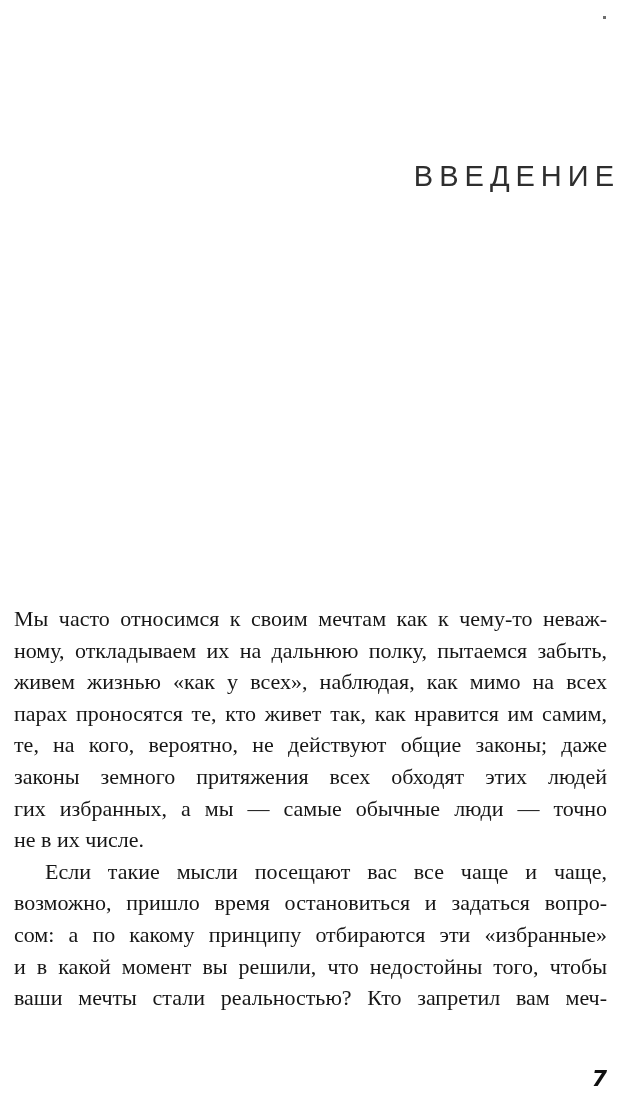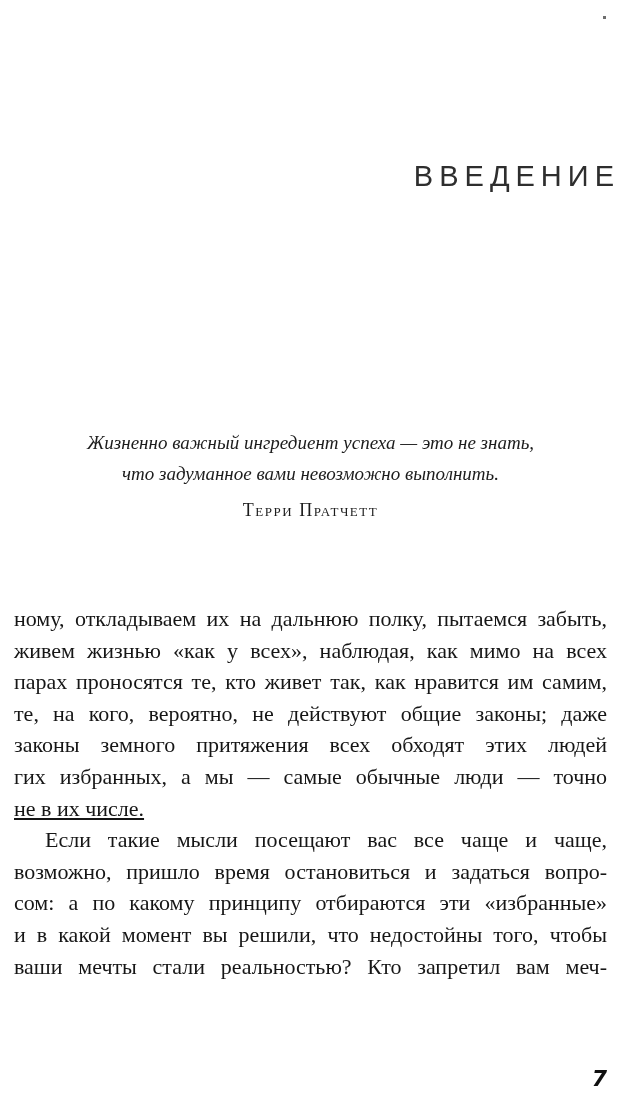--- a/index.html
+++ b/index.html
@@ -59,21 +59,20 @@
     line-height: 31.6px;
     color: #161616;
   }
   .body-line {
     text-align: justify;
     text-align-last: justify;
   }
   .body-line.last-left {
     text-align: center;
     text-align-last: left;
-    text-decoration: underline;
   }
   .body-line.indent {
     text-indent: 31px;
   }
   .page-number {
     position: absolute;
     top: 1066px;
     right: 13px;
     font-family: "DejaVu Sans", sans-serif;
     font-weight: 700;
@@ -93,29 +92,25 @@
 </style>
 </head>
 <body>
 
 <div class="page">
 
   <div class="scan-artifact-dot"></div>
 
   <div class="chapter-title">ВВЕДЕНИЕ</div>
 
-  <div class="epigraph">
-    <div class="epigraph-line">Жизненно важный ингредиент успеха — это не знать,</div>
-    <div class="epigraph-line">что задуманное вами невозможно выполнить.</div>
-    <div class="epigraph-attribution">Терри Пратчетт</div>
-  </div>
 
   <div class="body-text">
 
     <div>
+      <div class="body-line">Мы часто относимся к своим мечтам как к чему-то неваж-</div>
       <div class="body-line">ному, откладываем их на дальнюю полку, пытаемся забыть,</div>
       <div class="body-line">живем жизнью «как у всех», наблюдая, как мимо на всех</div>
       <div class="body-line">парах проносятся те, кто живет так, как нравится им самим,</div>
       <div class="body-line">те, на кого, вероятно, не действуют общие законы; даже</div>
       <div class="body-line">законы земного притяжения всех обходят этих людей</div>
       <div class="body-line">гих избранных, а мы — самые обычные люди — точно</div>
       <div class="body-line last-left">не в их числе.</div>
     </div>
 
     <div>

